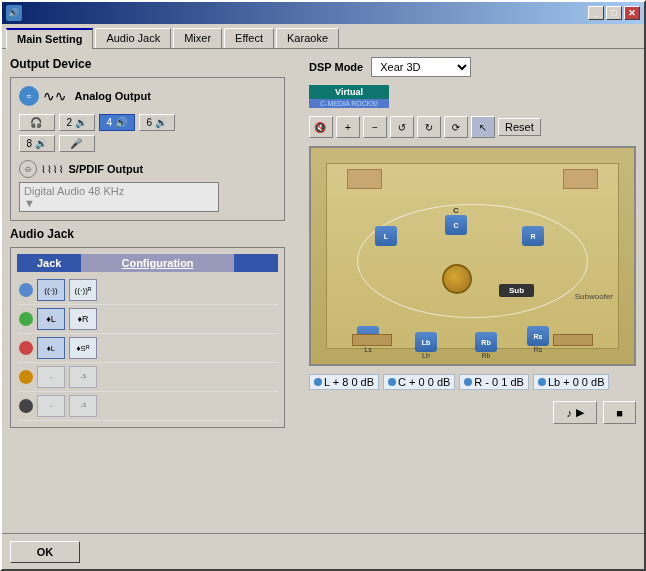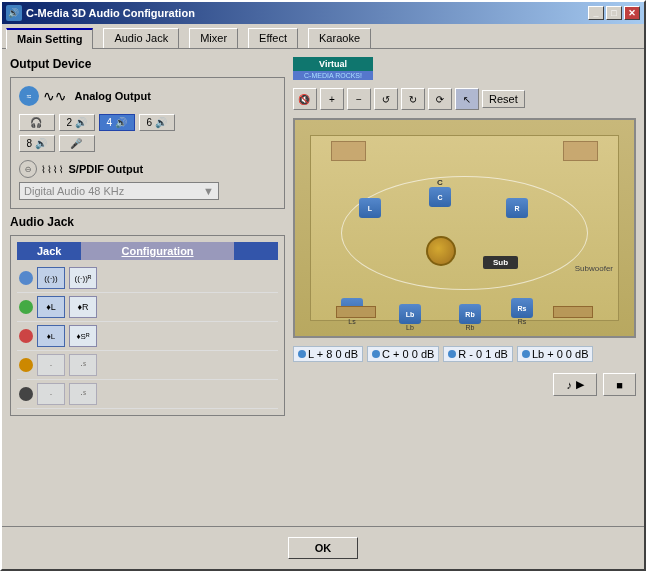--- a/index.html
+++ b/index.html
@@ -74,21 +74,21 @@
 
     .title-btn.close-btn {
       background: #c04040;
       color: white;
     }
 
     .tab-bar {
       background: #d4d0c8;
       display: flex;
       padding: 4px 4px 0 4px;
-      gap: 10px;
+      gap: 2px;
       border-bottom: 1px solid #808080;
     }
 
     .tab {
       padding: 3px 10px;
       background: #d4d0c8;
       border: 1px solid #808080;
       border-bottom: none;
       cursor: pointer;
       color: #000;
@@ -102,21 +102,21 @@
       margin-bottom: -1px;
       padding-bottom: 4px;
       font-weight: bold;
       border-top: 2px solid #0000aa;
       z-index: 1;
     }
 
     .main-content {
       padding: 8px;
       display: flex;
-      gap: 8px;
+      gap: 24px;
       height: calc(571px - 22px - 32px - 36px);
     }
 
     .left-panel {
       width: 275px;
       display: flex;
       flex-direction: column;
       gap: 6px;
     }
 
@@ -190,22 +190,23 @@
       color: #555;
     }
 
     .dropdown-disabled {
       background: #e8e8e8;
       border: 1px solid #808080;
       padding: 2px 4px;
       color: #888;
       width: 200px;
       display: flex;
-      align-items: flex-end;
+      align-items: flex-start;
       justify-content: space-between;
+      flex-direction: column;
     }
 
     .jack-header {
       background: #3355aa;
       color: white;
       display: flex;
     }
 
     .jack-header-cell {
       padding: 3px 8px;
@@ -413,26 +414,26 @@
       align-items: center;
       gap: 4px;
       font-size: 12px;
     }
 
     .bottom-bar {
       position: absolute;
       bottom: 0;
       left: 0;
       right: 0;
-      height: 43px;
+      height: 36px;
       background: #d4d0c8;
       border-top: 1px solid #808080;
       display: flex;
       align-items: center;
-      justify-content: center;
+      justify-content: flex-start;
       padding: 2px 8px;
     }
 
     .ok-btn {
       background: #d4d0c8;
       border: 1px solid #ffffff;
       border-right-color: #404040;
       border-bottom-color: #404040;
       padding: 4px 20px;
       cursor: pointer;
@@ -456,21 +457,20 @@
     }
   </style>
 </head>
 <body>
 
 <div class="window">
 
   <div class="title-bar">
     <div class="title-bar-left">
       <div class="title-icon">🔊</div>
-      <span>C-Media 3D Audio Configuration</span>
     </div>
     <div class="title-buttons">
       <div class="title-btn">_</div>
       <div class="title-btn">□</div>
       <div class="title-btn close-btn">✕</div>
     </div>
   </div>
 
   <div class="tab-bar">
     <div class="tab active">Main Setting</div>
@@ -569,20 +569,27 @@
               <div class="jack-icon-box" style="opacity:0.5;">·</div>
               <div class="jack-icon-box" style="opacity:0.5;">·ˢ</div>
             </div>
           </div>
         </div>
       </div>
     </div>
 
     <div class="right-panel">
 
+      <div class="dsp-mode">
+        <span class="dsp-label">DSP Mode</span>
+        <select>
+          <option>Xear 3D</option>
+          <option>None</option>
+        </select>
+      </div>
 
       <div style="display:flex;align-items:flex-start;gap:8px;margin-bottom:4px;">
         <div>
           <div class="virtual-badge">Virtual</div>
           <div class="virtual-sub">C-MEDIA ROCKS!</div>
         </div>
       </div>
 
       <div class="toolbar">
         <div class="tool-btn">🔇</div>

